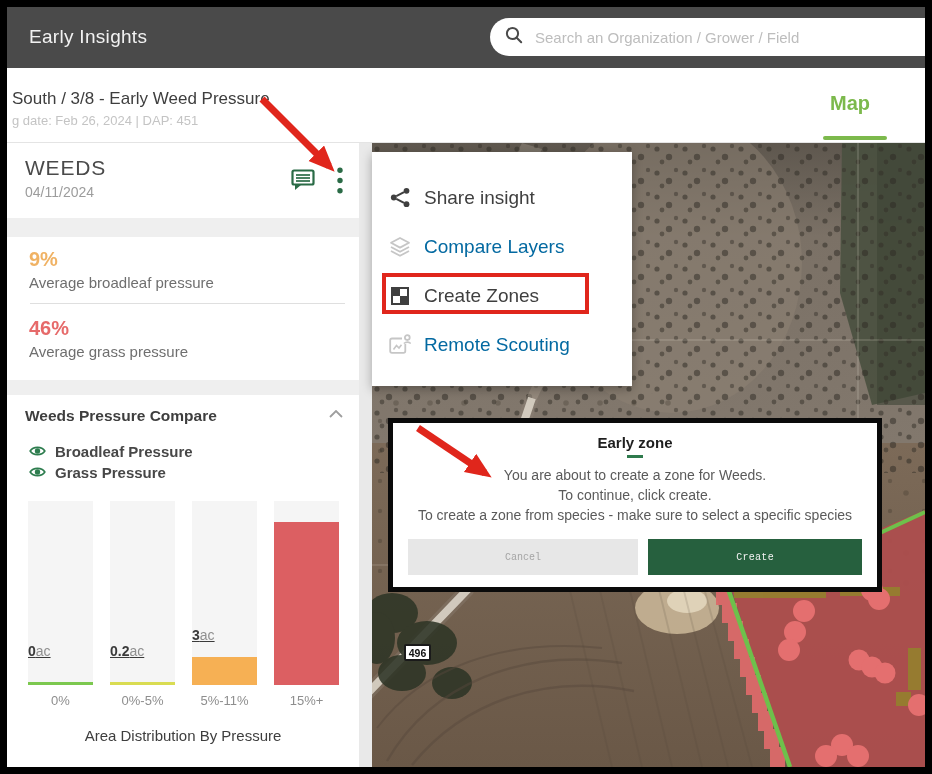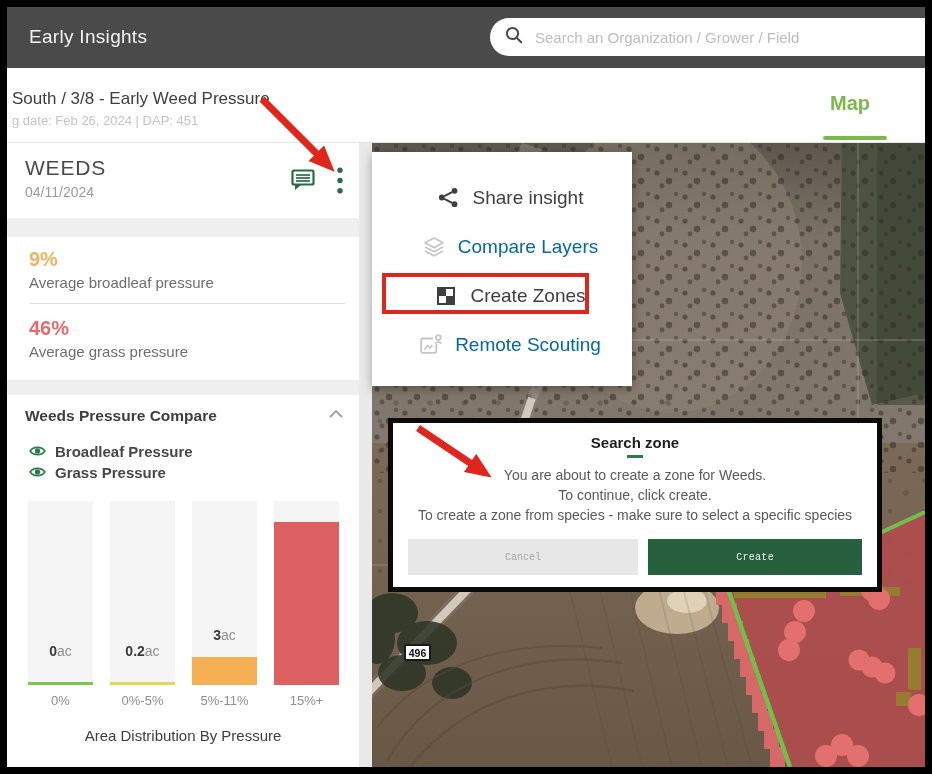--- a/index.html
+++ b/index.html
@@ -39,36 +39,36 @@
   .stat-divider{height:1px;background:#DFDFDF;margin:6px 14px 2px 23px;border:none;}
   .card-chart{top:252px;height:372px;}
   .sev-title{position:absolute;left:18px;top:12px;font-size:15.5px;font-weight:700;color:#3E3E3E;}
   .sev-chevron{position:absolute;right:16px;top:15px;cursor:pointer;line-height:0;}
   .legend{position:absolute;left:22px;top:46px;}
   .legend-row{display:flex;align-items:center;gap:9px;height:21px;cursor:pointer;}
   .legend-label{font-size:15px;font-weight:600;color:#474747;}
   .bars{position:absolute;left:21px;top:106px;display:flex;gap:17px;}
   .track{width:65px;height:184px;background:#F5F5F5;position:relative;}
   .fill{position:absolute;bottom:0;left:0;right:0;height:3px;}
-  .bar-label{position:absolute;left:0;width:100%;text-align:center;font-size:14px;font-weight:700;color:#3A3A3A;bottom:26px;}
+  .bar-label{position:absolute;left:0;width:100%;font-size:14px;font-weight:700;color:#3A3A3A;bottom:26px;text-decoration:underline;}
   .bar-label .unit{font-weight:400;color:#8F8F8F;}
   .xlabels{position:absolute;left:21px;top:298px;display:flex;gap:17px;}
   .xlabel{width:65px;text-align:center;font-size:13px;color:#8E8E8E;}
   .caption{position:absolute;left:0;top:332px;width:352px;text-align:center;font-size:15px;color:#3E3E3E;font-weight:500;}
   
   .map{position:absolute;left:365px;top:136px;width:553px;height:624px;overflow:hidden;background:#7E7468;cursor:grab;}
   .map svg{display:block;}
   .road-badge{position:absolute;left:32px;top:501px;width:27px;height:17px;background:#fff;
     border:2px solid #1A1A1A;border-radius:2px;font-size:10.5px;font-weight:700;color:#111;
     display:flex;align-items:center;justify-content:center;}
   
   .menu{position:absolute;left:365px;top:145px;width:260px;height:234px;background:#fff;
     box-shadow:0 3px 10px rgba(0,0,0,.3);z-index:40;padding-top:21px;}
   .menu-item{height:49px;display:flex;align-items:center;padding-left:16px;gap:12px;
-    font-size:19px;color:#3F3F3F;cursor:pointer;justify-content:center;}
+    font-size:19px;color:#3F3F3F;cursor:pointer;}
   .menu-item.disabled{color:#0369a1;cursor:default;}
   .menu-item .mi-icon{width:24px;display:flex;justify-content:center;line-height:0;}
   .menu-highlight{position:absolute;left:10px;top:121px;width:207px;height:41px;
     border:4px solid #E0261C;z-index:41;pointer-events:none;}
   
   .modal{position:absolute;left:381px;top:411px;width:494px;height:174px;background:#fff;
     border:5px solid #0A0A0A;z-index:50;text-align:center;}
   .modal-title{margin-top:11px;font-size:15px;font-weight:700;color:#1E1E1E;}
   .modal-dash{width:16px;height:3px;background:#2F7A4D;margin:4px auto 8px auto;}
   .modal-body{font-size:14px;color:#5A5A5A;line-height:1.42;}
@@ -354,21 +354,21 @@
           <circle cx="18.3" cy="3.6" r="2.4"></circle>
           <path d="M14.8,9.5 Q18.3,6.6 21.8,9.5" stroke-width="1.6"></path>
         </svg>
       </span>
       <span>Remote Scouting</span>
     </div>
     <div class="menu-highlight"></div>
   </div>
 
   <div class="modal">
-    <div class="modal-title">Search zone</div>
+    <div class="modal-title">Early zone</div>
     <div class="modal-dash"></div>
     <div class="modal-body">
       <div>You are about to create a zone for Weeds.</div>
       <div>To continue, click create.</div>
       <div>To create a zone from species - make sure to select a specific species</div>
     </div>
     <div class="modal-buttons">
       <button class="btn btn-cancel">Cancel</button>
       <button class="btn btn-create">Create</button>
     </div>

